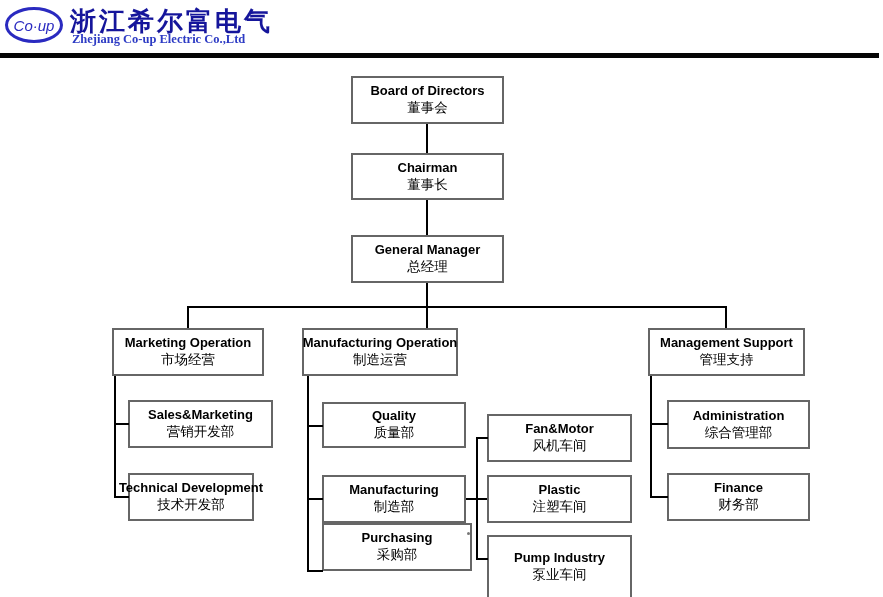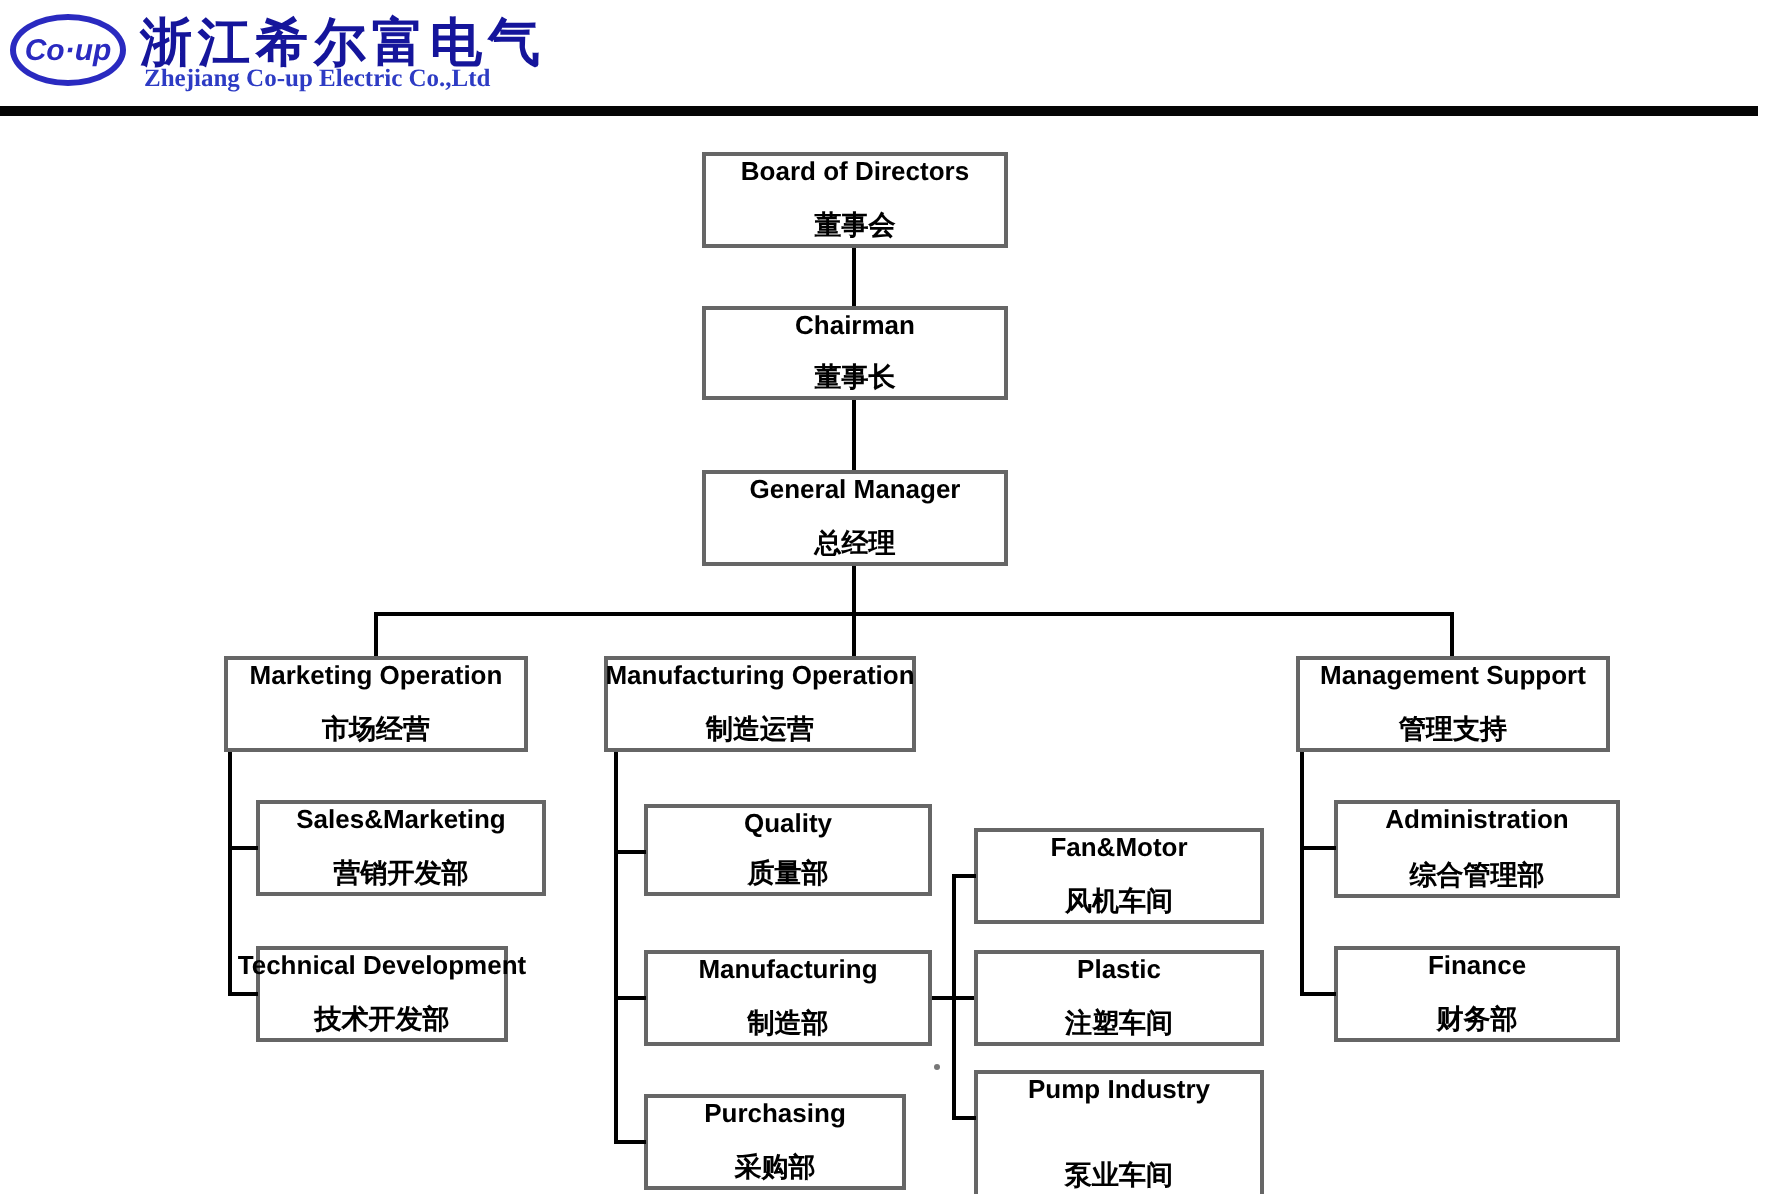--- a/index.html
+++ b/index.html
@@ -3,35 +3,35 @@
 <meta charset="utf-8">
 <style>
   html,body{margin:0;padding:0;background:#ffffff;}
   .page{position:relative;width:883px;height:597px;background:#ffffff;overflow:hidden;
         font-family:"Liberation Sans",sans-serif;color:#000;}
 
   
   .logo-ellipse{position:absolute;left:5px;top:7px;width:58px;height:36px;
         border:3px solid #2a2ac0;border-radius:50%;box-sizing:border-box;
         display:flex;align-items:center;justify-content:center;}
-  .logo-ellipse span{font-weight:bold;font-style:italic;font-size:15px;color:#2a2ac0;
+  .logo-ellipse span{font-weight:normal;font-style:italic;font-size:15px;color:#2a2ac0;
         letter-spacing:0px;white-space:nowrap;text-align:center;}
   .company-cn{position:absolute;left:70px;top:4px;font-size:26px;font-weight:bold;
         color:#15159b;letter-spacing:3px;white-space:nowrap;}
   .company-en{position:absolute;left:72px;top:32px;font-size:12.5px;font-weight:bold;
         font-family:"Liberation Serif",serif;color:#2d3bc4;white-space:nowrap;}
   .doc-title{position:absolute;right:7px;top:18px;font-size:16px;color:#000;white-space:nowrap;}
   .divider{position:absolute;left:0;top:53px;width:879px;height:5px;background:#050505;}
 
   
   .node{position:absolute;border:2px solid #666;background:#fff;box-sizing:border-box;
-        display:flex;flex-direction:column;align-items:center;justify-content:space-between;
+        display:flex;flex-direction:column;align-items:center;justify-content:center;
         text-align:center;}
   .node .en{font-size:13px;font-weight:bold;line-height:16px;white-space:nowrap;}
-  .node .cn{font-size:13.5px;font-weight:bold;line-height:18px;white-space:nowrap;}
+  .node .cn{font-size:13.5px;font-weight:normal;line-height:18px;white-space:nowrap;}
 
   
   .line{position:absolute;background:#000;}
 
   .stray-dot{position:absolute;left:467px;top:532px;width:3px;height:3px;background:#777;
         border-radius:50%;}
 </style>
 </head>
 <body>
 
@@ -80,21 +80,21 @@
   </div>
 
   <div class="node" style="left:322px;top:402px;width:144px;height:46px">
     <div class="en">Quality</div>
     <div class="cn">质量部</div>
   </div>
   <div class="node" style="left:322px;top:475px;width:144px;height:48px">
     <div class="en">Manufacturing</div>
     <div class="cn">制造部</div>
   </div>
-  <div class="node" style="left:322px;top:547px;width:131px;height:48px">
+  <div class="node" style="left:322px;top:523px;width:150px;height:48px">
     <div class="en">Purchasing</div>
     <div class="cn">采购部</div>
   </div>
 
   <div class="node" style="left:487px;top:414px;width:145px;height:48px">
     <div class="en">Fan&amp;Motor</div>
     <div class="cn">风机车间</div>
   </div>
   <div class="node" style="left:487px;top:475px;width:145px;height:48px">
     <div class="en">Plastic</div>

